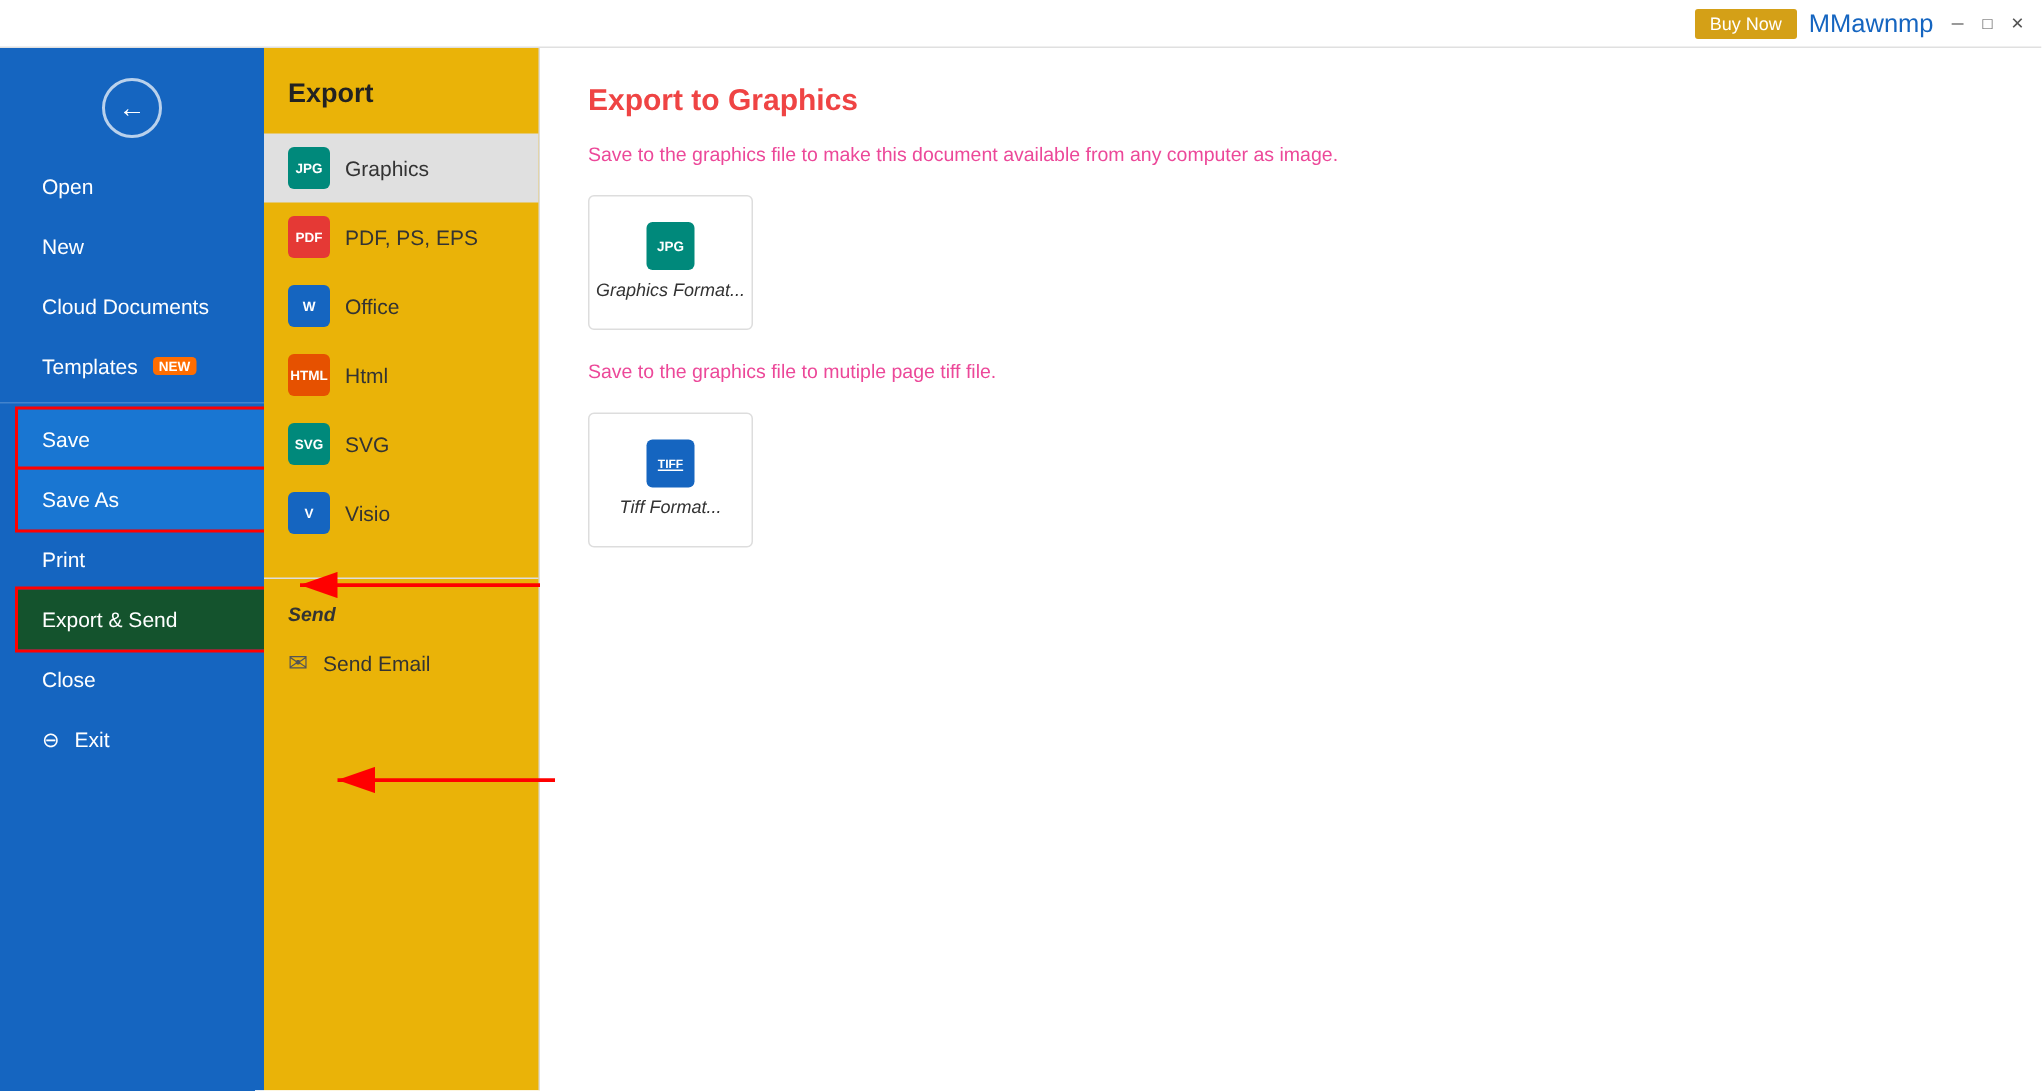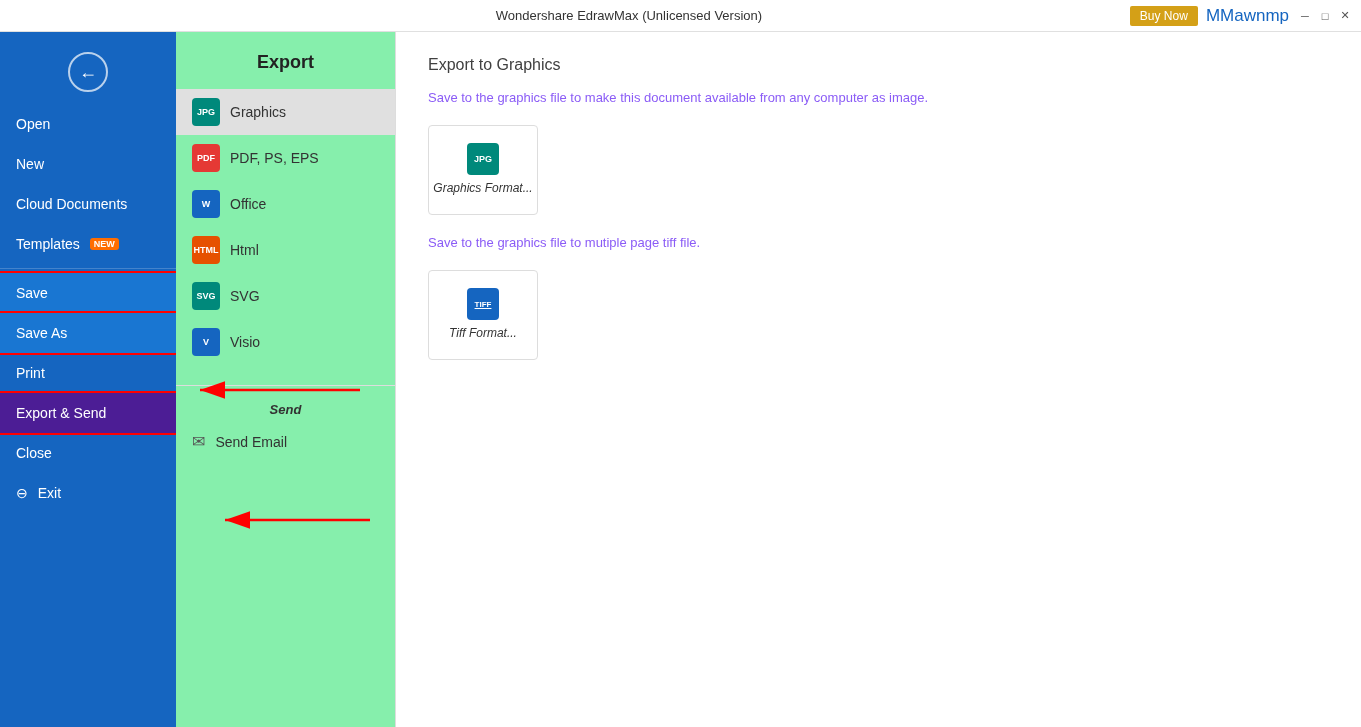--- a/index.html
+++ b/index.html
@@ -94,40 +94,40 @@
       font-size: 18px;
     }
     .sidebar-item {
       padding: 12px 16px;
       font-size: 14px;
       cursor: pointer;
       display: flex;
       align-items: center;
       gap: 6px;
       color: #fff;
+      margin-left: 12px;
     }
     .new-badge {
       background: #ff6d00;
       color: #fff;
       font-size: 9px;
       padding: 1px 4px;
       border-radius: 3px;
       font-weight: bold;
       margin-left: 4px;
     }
     .sidebar-divider { height: 1px; background: rgba(255,255,255,0.2); margin: 4px 0; }
 
     
     .middle-panel {
-      width: 220px;
-      background: #86efac;
+      width: 184px;
+      background: #eab308;
       border-right: 1px solid #ddd;
       flex-shrink: 0;
       padding-top: 12px;
-      text-align: center;
     }
     .middle-panel-title {
       font-size: 18px;
       font-weight: 600;
       color: #222;
       padding: 8px 16px 16px 16px;
     }
     .export-item {
       display: flex;
       align-items: center;
@@ -173,28 +173,28 @@
     }
 
     
     .content-panel {
       flex: 1;
       background: #fff;
       padding: 24px 32px;
       overflow-y: auto;
     }
     .content-title {
-      font-size: 16px;
-      color: #404040;
-      font-weight: 400;
+      font-size: 20px;
+      color: #ef4444;
+      font-weight: 700;
       margin-bottom: 16px;
     }
     .content-description {
       font-size: 13px;
-      color: #8b5cf6;
+      color: #ec4899;
       margin-bottom: 20px;
     }
     .format-card {
       width: 110px;
       height: 90px;
       border: 1px solid #ddd;
       border-radius: 4px;
       display: flex;
       flex-direction: column;
       align-items: center;
@@ -236,21 +236,20 @@
       height: 727px;
       pointer-events: none;
       z-index: 1000;
     }
   </style>
 </head>
 <body>
 
 <div class="title-bar">
   <div style="width:120px;"></div>
-  <div class="title-bar-center">Wondershare EdrawMax (Unlicensed Version)</div>
   <div class="title-bar-right">
     <button class="buy-now-btn">Buy Now</button>
     <span class="user-name">MMawnmp</span>
     <div class="window-controls">
       <button class="win-btn">─</button>
       <button class="win-btn">□</button>
       <button class="win-btn">✕</button>
     </div>
   </div>
 </div>
@@ -283,21 +282,21 @@
     </div>
 
     <div class="sidebar-item red-outline" style="background:#1976d2;text-align:center;">
       <span>Save As</span>
     </div>
 
     <div class="sidebar-item">
       <span>Print</span>
     </div>
 
-    <div class="sidebar-item red-outline" style="background:#4c1d95;">
+    <div class="sidebar-item red-outline" style="background:#14532d;">
       <span>Export &amp; Send</span>
     </div>
 
     <div class="sidebar-item">
       <span>Close</span>
     </div>
     <div class="sidebar-item">
       <span style="margin-right:4px;">⊖</span>
       <span>Exit</span>
     </div>

